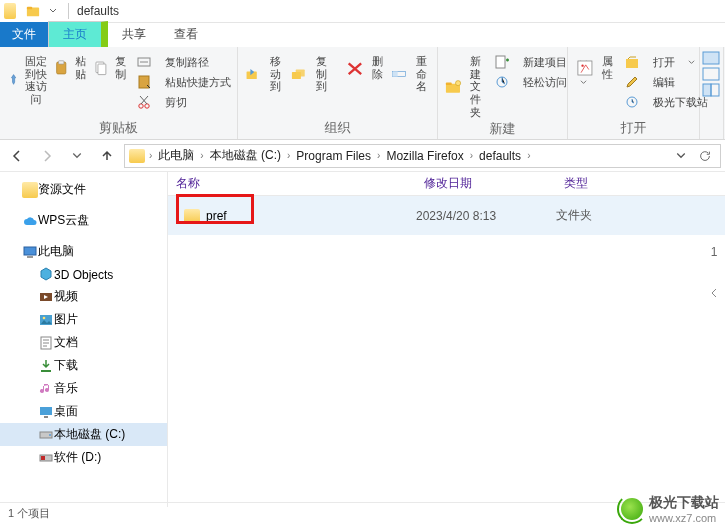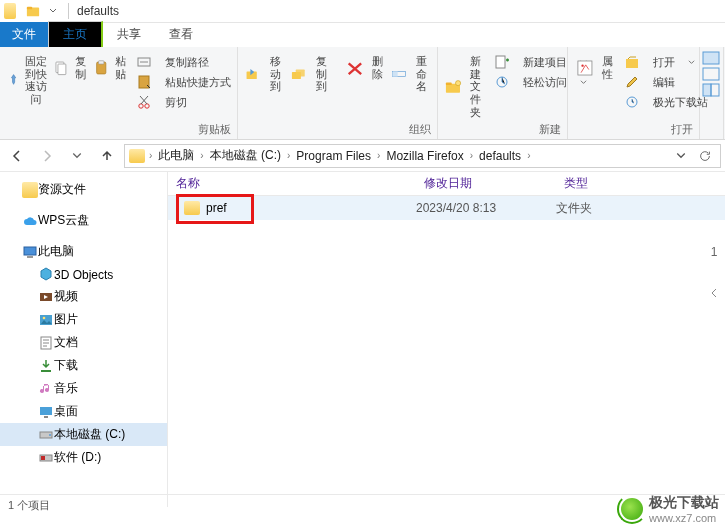--- a/index.html
+++ b/index.html
@@ -9,27 +9,27 @@
 .titlebar { height: 23px; background: #fff; display: flex; align-items: center; padding-left: 4px; border-bottom: 1px solid #e5e5e5; }
 .titlebar .folder-ico { width: 16px; height: 16px; background: linear-gradient(#ffe9a6,#f7ca4d); border-radius: 2px; margin-right: 6px; }
 .titlebar .qat-btn { width: 18px; height: 18px; display: flex; align-items: center; justify-content: center; margin-right: 2px; cursor: pointer; }
 .titlebar .sep { width: 1px; height: 16px; background: #ccc; margin: 0 4px; }
 .titlebar .title { margin-left: 4px; color: #333; }
 
 
 .tabrow { height: 24px; display: flex; align-items: flex-end; background: #fff; }
 .tab-file { background: #1979ca; color: #fff; padding: 4px 12px; font-size: 12px; cursor: pointer; }
 .tab { padding: 4px 14px; font-size: 12px; cursor: pointer; color: #444; }
-.tab.active { border-top: 1px solid #d0d0d0; border-left: 1px solid #d0d0d0; border-right: 2px solid #84cc16; background: #000000; color: #1979ca; }
+.tab.active { border-top: 1px solid #d0d0d0; border-left: 1px solid #d0d0d0; border-right: 7px solid #84cc16; background: #5eead4; color: #1979ca; }
 
 
 .ribbon { height: 93px; background: #f5f6f7; border-bottom: 1px solid #d9d9d9; display: flex; }
 .rgroup { border-right: 1px solid #e0e0e0; padding: 4px 6px 2px; display: flex; flex-direction: column; justify-content: space-between; }
 .rgroup-body { display: flex; align-items: flex-start; gap: 4px; flex: 1; }
-.rgroup-label { text-align: right; font-size: 11px; color: #666; padding-top: 2px; }
+.rgroup-label { text-align: center; font-size: 13px; color: #666; padding-top: 2px; }
 .bigbtn { width: 46px; display: flex; flex-direction: row; align-items: center; justify-content: flex-start; padding-top: 4px; gap: 3px; cursor: pointer; text-align: center; font-size: 11px; color: #444; line-height: 1.15; }
 .bigbtn .bicon { width: 28px; height: 24px; }
 .smallcol { display: flex; flex-direction: column; gap: 2px; }
 .smallbtn { display: flex; align-items: center; gap: 13px; padding: 1px 4px; font-size: 11px; color: #444; cursor: pointer; white-space: nowrap; }
 .smallbtn .sicon { width: 16px; height: 16px; }
 .sep-v { width: 1px; background: #e0e0e0; align-self: stretch; margin: 0 2px; }
 
 
 .addrbar { height: 32px; display: flex; align-items: center; padding: 3px 4px; gap: 4px; border-bottom: 1px solid #e9e9e9; }
 .navbtn { width: 26px; height: 24px; display: flex; align-items: center; justify-content: center; cursor: pointer; color: #555; }
@@ -47,28 +47,28 @@
 .tree-item.lvl1 { padding-left: 38px; }
 .tree-item.selected { background: #d9e8f7; }
 .tree-item .ticon2 { width: 16px; height: 16px; flex-shrink: 0; }
 
 .content { flex: 1; position: relative; }
 .col-headers { height: 24px; display: flex; align-items: center; border-bottom: 1px solid #e9e9e9; font-size: 12px; color: #4c1d95; }
 .col-headers .col { padding: 0 8px; }
 .col-name { width: 248px; padding-left: 16px; }
 .col-date { width: 140px; }
 .col-type { width: 100px; }
-.filerow { height: 24px; display: flex; align-items: center; font-size: 12px; background: #eaf3fb; }
+.filerow { height: 39px; display: flex; align-items: center; font-size: 12px; background: #eaf3fb; }
 .filerow .fname { width: 248px; display: flex; align-items: center; gap: 6px; padding-left: 16px; }
 .filerow .fdate { width: 140px; color: #555; }
 .filerow .ftype { width: 100px; color: #555; }
 .folder-small { width: 16px; height: 14px; background: linear-gradient(#ffe9a6,#f7ca4d); border-radius: 2px; }
 .highlight-box { position: absolute; border: 3px solid #e61717; pointer-events: none; }
 
-.status { position: absolute; bottom: 16px; left: 0; right: 0; height: 22px; border-top: 1px solid #e9e9e9; display: flex; align-items: center; padding: 0 8px; font-size: 11px; color: #555; }
+.status { position: absolute; bottom: 8px; left: 0; right: 0; height: 22px; border-top: 1px solid #e9e9e9; display: flex; align-items: center; padding: 0 8px; font-size: 11px; color: #555; }
 
 .rightstrip { position: absolute; right: 0; top: 204px; width: 22px; height: 135px; display: flex; flex-direction: column; align-items: center; justify-content: center; gap: 28px; color: #666; }
 
 .watermark { position: absolute; right: 6px; bottom: 8px; display: flex; align-items: center; gap: 6px; font-size: 14px; color: #6b6b6b; pointer-events: none; }
 .wm-ico { width: 22px; height: 22px; border-radius: 50%; background: radial-gradient(circle at 40% 40%, #9be24e, #3aa70b); position: relative; }
 .wm-ico::after { content: ""; position: absolute; width: 26px; height: 26px; border: 2px solid #3aa70b; border-radius: 50%; left: -4px; top: -4px; border-top-color: transparent; border-right-color: transparent; }
 
 
 svg { display: block; }
 </style>
@@ -107,31 +107,31 @@
     <div class="rgroup-body">
       <div class="bigbtn">
         <svg class="bicon" viewBox="0 0 28 24">
             <path d="M14 2l4 6h-2v8l-2 4-2-4v-8h-2z" fill="#6aa2d8" stroke="#3a78b5"></path>
           </svg>
         <span style="white-space:pre-line">固定到快
 速访问</span>
       </div>
       <div class="bigbtn" style="width:36px">
         <svg class="bicon" viewBox="0 0 28 24">
+            <rect x="7" y="3" width="14" height="18" rx="2" fill="#d9a441" stroke="#a97a20"></rect>
+            <rect x="10" y="1" width="8" height="5" rx="1" fill="#eee" stroke="#999"></rect>
+          </svg>
+        <span>粘贴</span>
+      </div>
+      <div class="bigbtn" style="width:36px">
+        <svg class="bicon" viewBox="0 0 28 24">
             <rect x="6" y="3" width="12" height="16" rx="1" fill="#fff" stroke="#888"></rect>
             <rect x="9" y="6" width="12" height="16" rx="1" fill="#fff" stroke="#888"></rect>
           </svg>
         <span>复制</span>
-      </div>
-      <div class="bigbtn" style="width:36px">
-        <svg class="bicon" viewBox="0 0 28 24">
-            <rect x="7" y="3" width="14" height="18" rx="2" fill="#d9a441" stroke="#a97a20"></rect>
-            <rect x="10" y="1" width="8" height="5" rx="1" fill="#eee" stroke="#999"></rect>
-          </svg>
-        <span>粘贴</span>
       </div>
       <div class="smallcol" style="padding-top:2px">
         <div class="smallbtn">
           <svg class="sicon" viewBox="0 0 16 16">
               <rect x="2" y="4" width="12" height="8" fill="none" stroke="#888"></rect>
               <path d="M4 8h8" stroke="#888"></path>
             </svg>
           <span>复制路径</span>
         </div>
         <div class="smallbtn">

